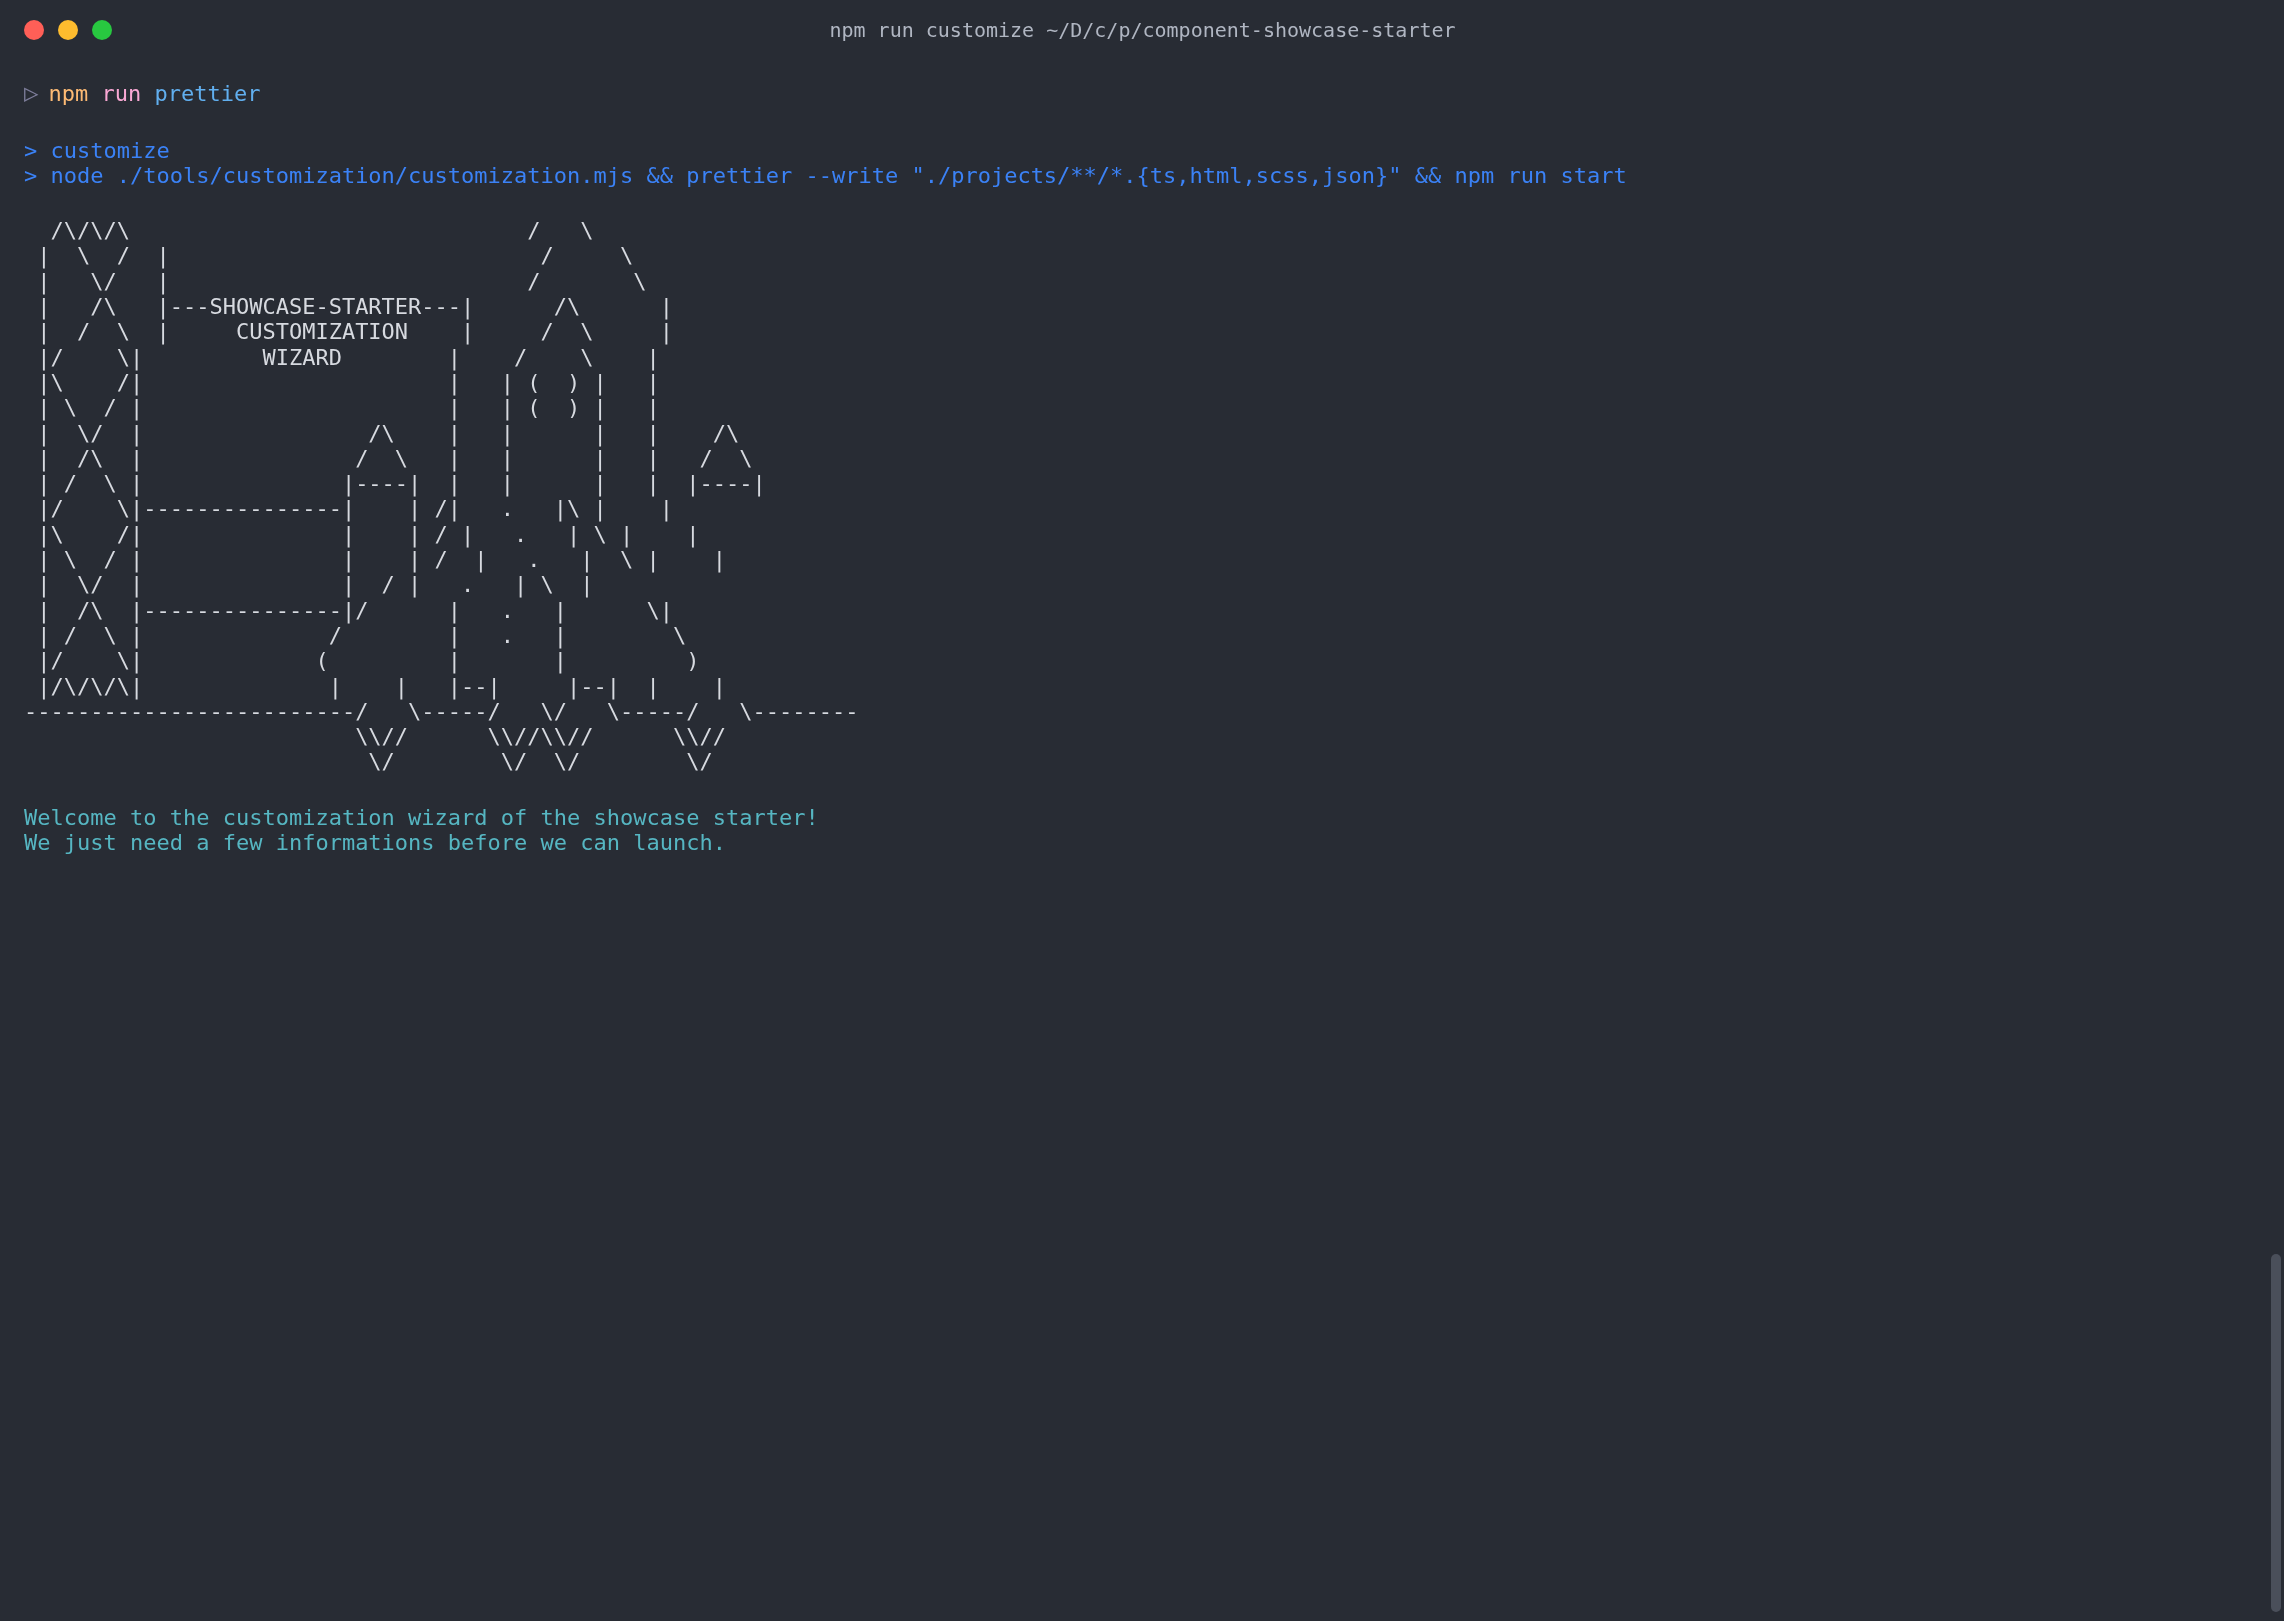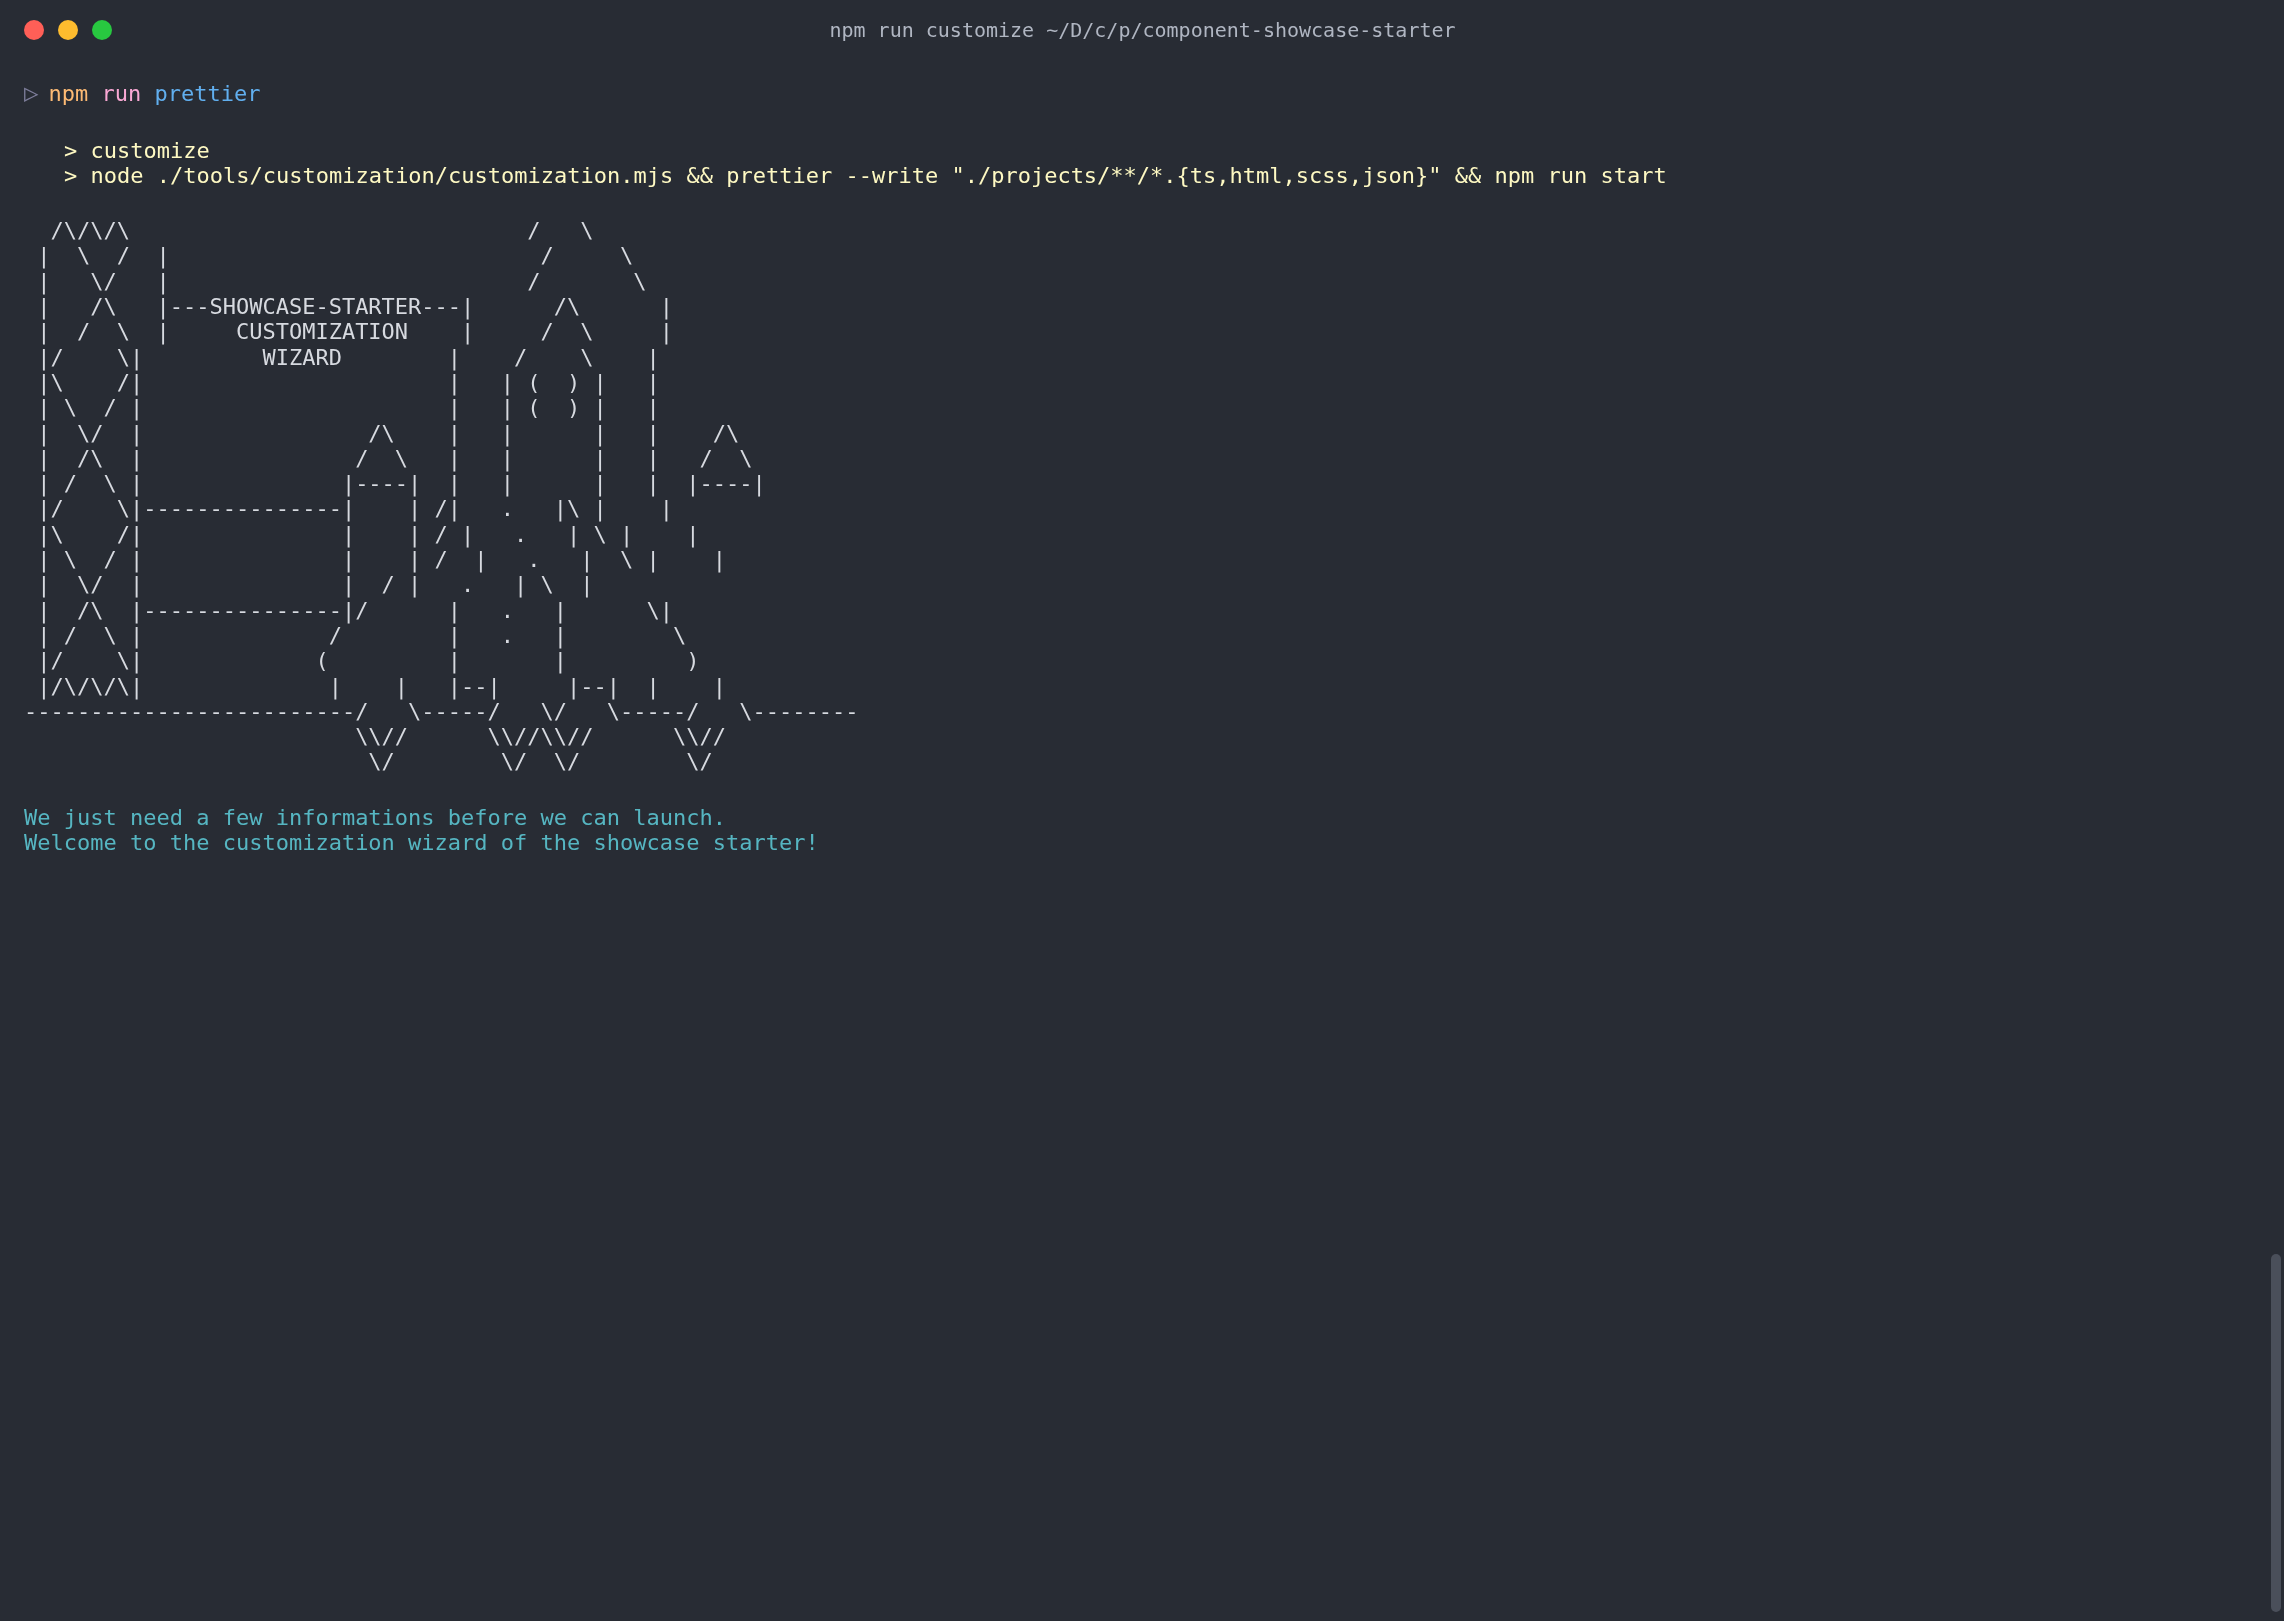--- a/index.html
+++ b/index.html
@@ -68,23 +68,22 @@
       color: #7d7d9a;
       font-size: 24px;
     }
     
     .cmd-npm { color: #fdba74; }
     .cmd-run { color: #f9a8d4; }
     .cmd-customize { color: #61afef; }
     
     .output-block {
       white-space: pre;
-      color: #fef9c3;
+      color: #3b82f6;
       margin-bottom: 30px;
-      margin-left: 40px;
     }
     
     .ascii-art {
       white-space: pre;
       color: #d7dae0;
       margin-bottom: 30px;
       font-family: 'Menlo', 'Monaco', 'Consolas', monospace;
     }
     
     .welcome-text {
@@ -164,20 +163,20 @@
  |  \/  |               |  / |   .   | \  |
  |  /\  |---------------|/      |   .   |      \|
  | /  \ |              /        |   .   |        \
  |/    \|             (         |       |         )
  |/\/\/\|              |    |   |--|     |--|  |    |
 -------------------------/   \-----/   \/   \-----/   \--------
                          \\//      \\//\\//      \\//
                           \/        \/  \/        \/</div>
 
   <div>
+    <div class="welcome-text">Welcome to the customization wizard of the showcase starter!</div>
     <div class="welcome-text">We just need a few informations before we can launch.</div>
-    <div class="welcome-text">Welcome to the customization wizard of the showcase starter!</div>
   </div>
 
 </div>
 
 <div class="scrollbar"></div>
 
 
 </body></html>

